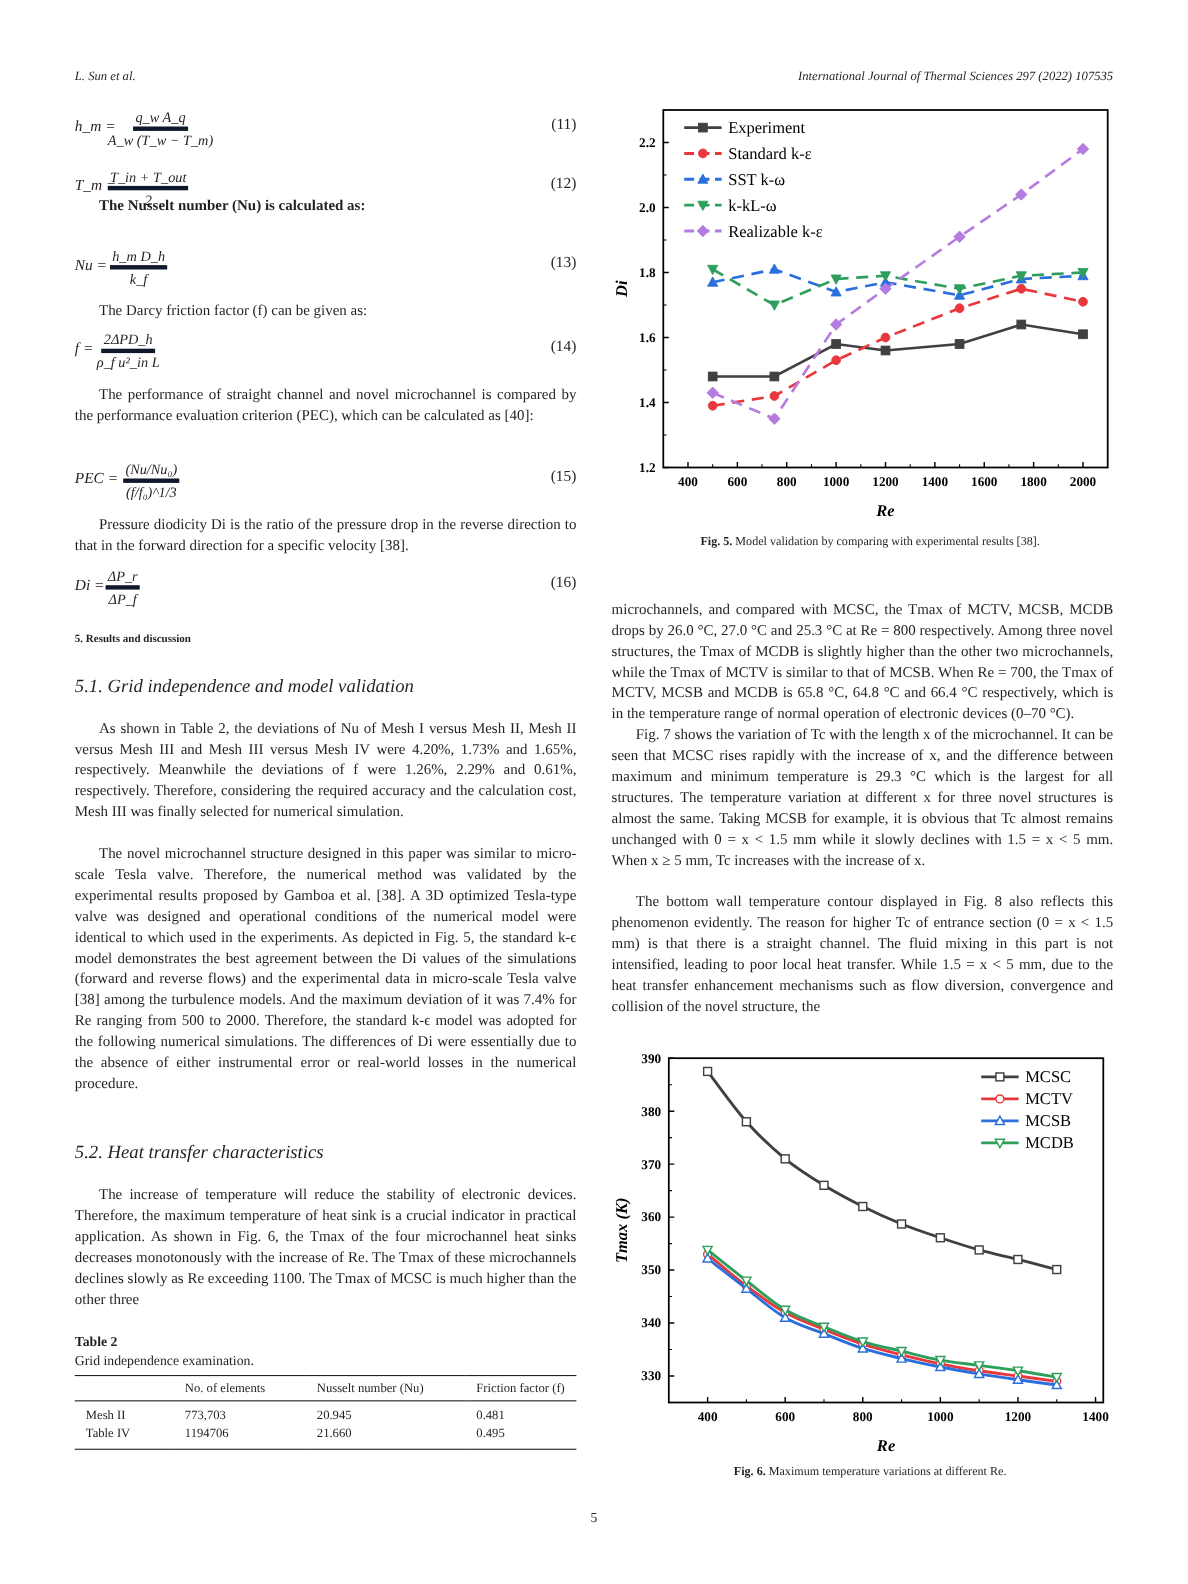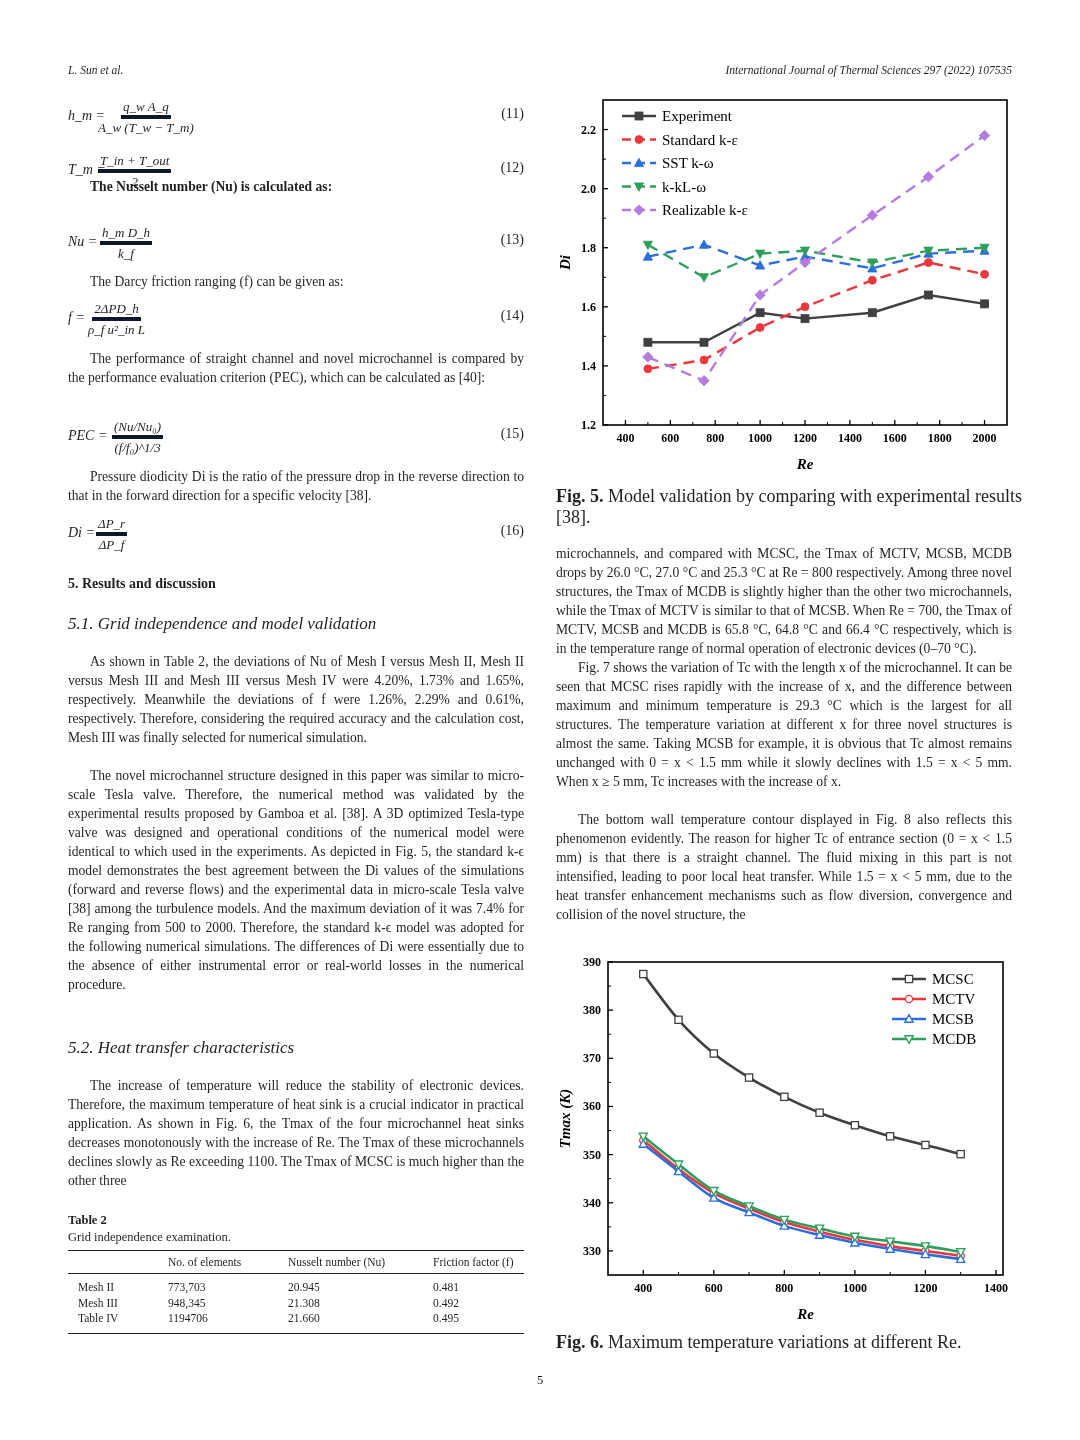--- a/index.html
+++ b/index.html
@@ -10,23 +10,23 @@
   .eq { position: absolute; left: 68px; width: 456px; height: 40px; font-size: 14px; }
   .eq .lhs { position: absolute; left: 0; font-style: italic; }
   .eq .frac { position: absolute; display: inline-flex; flex-direction: column; align-items: center; font-style: italic; font-size: 13px; }
   .eq .frac .num { padding: 0 2px; border-bottom: 4px solid #0f172a; line-height: 17px; }
   .eq .frac .den { line-height: 17px; }
   .eq .no { position: absolute; right: 0; font-size: 14px; }
   .para { position: absolute; font-size: 13.6px; line-height: 19px; text-align: justify; }
   .para.col1 { left: 68px; width: 456px; }
   .para.col2 { left: 556px; width: 456px; }
   .ind { text-indent: 22px; }
-  .sec { position: absolute; left: 68px; font-size: 14px; font-weight: bold; }
+  .sec { position: absolute; left: 68px; font-size: 10px; font-weight: bold; }
   .subsec { position: absolute; left: 68px; font-size: 17px; font-style: italic; }
-  .caption { position: absolute; font-size: 18px; text-align: left; }
+  .caption { position: absolute; font-size: 11px; text-align: center; }
   .caption b { font-weight: bold; }
   table.t2 { position: absolute; left: 68px; top: 1250px; width: 456px; border-collapse: collapse; font-size: 11.5px; }
   table.t2 th { font-weight: normal; text-align: left; padding: 5px 0 5px 10px; border-top: 1.5px solid #231f20; border-bottom: 1px solid #231f20; }
   table.t2 td { padding: 0 0 0 10px; line-height: 15.5px; }
   table.t2 tr:first-child td { padding-top: 6px; }
   table.t2 tbody tr:last-child td { padding-bottom: 6px; border-bottom: 1.5px solid #231f20; }
   svg text { font-family: "Liberation Serif", "DejaVu Serif", serif; }
 </style>
 </head>
 <body>
@@ -56,21 +56,21 @@
 
 <div class="eq" style="top:224px;">
   <span class="lhs" style="top:10px;">Nu =</span>
   <span class="frac" style="left:32px;top:0;">
     <span class="num">h_m D_h</span>
     <span class="den">k_f</span>
   </span>
   <span class="no" style="top:8px;">(13)</span>
 </div>
 
-<div class="para col1 ind" style="top:272px;">The Darcy friction ranging (f) can be given as:</div>
+<div class="para col1 ind" style="top:272px;">The Darcy friction factor (f) can be given as:</div>
 
 <div class="eq" style="top:300px;">
   <span class="lhs" style="top:10px;">f =</span>
   <span class="frac" style="left:20px;top:0;">
     <span class="num">2ΔPD_h</span>
     <span class="den">ρ_f u²_in L</span>
   </span>
   <span class="no" style="top:8px;">(14)</span>
 </div>
 
@@ -117,26 +117,20 @@
       <th style="width:135px;">Nusselt number (Nu)</th>
       <th>Friction factor (f)</th>
     </tr>
   </thead>
   <tbody>
     <tr>
       <td>Mesh II</td>
       <td>773,703</td>
       <td>20.945</td>
       <td>0.481</td>
-    </tr>
-    <tr>
-      <td>Mesh III</td>
-      <td>948,345</td>
-      <td>21.308</td>
-      <td>0.492</td>
     </tr>
     <tr>
       <td>Table IV</td>
       <td>1194706</td>
       <td>21.660</td>
       <td>0.495</td>
     </tr>
   </tbody>
 </table>
 

